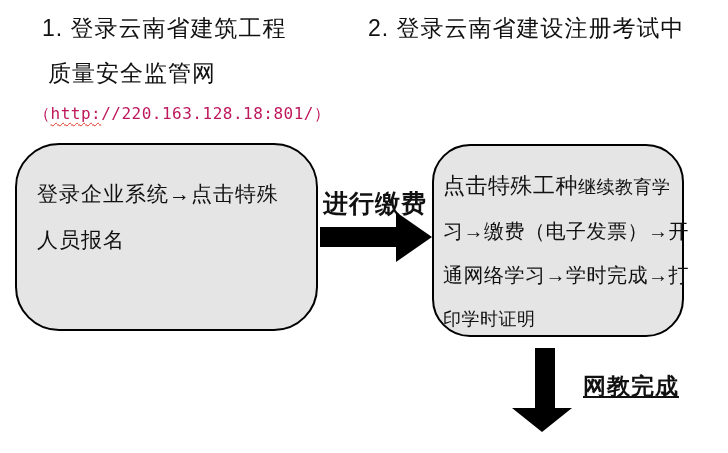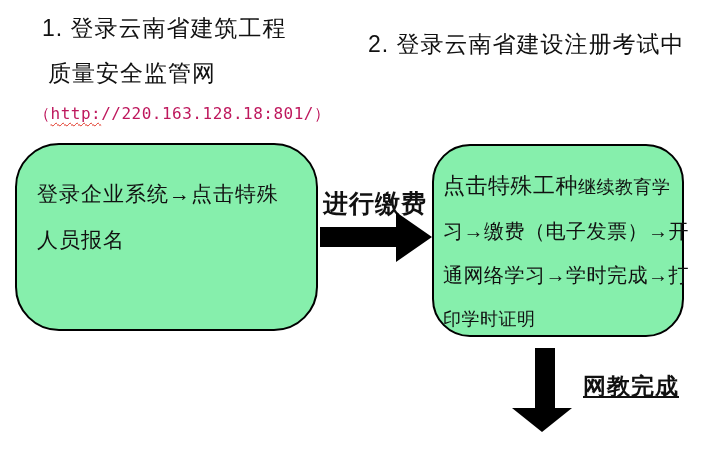--- a/index.html
+++ b/index.html
@@ -30,21 +30,21 @@
     font-family: "DejaVu Sans Mono", "Liberation Mono", monospace;
   }
   .misspell {
     text-decoration: underline;
     text-decoration-style: wavy;
     text-decoration-color: #e03020;
     text-decoration-thickness: 1px;
     text-underline-offset: 3px;
   }
   .flowbox {
-    background: #86efac;
+    background: #e5e5e5;
     border: 2px solid #000000;
     text-decoration: underline;
   }
   .flowbox.left  { left: 15px;  top: 143px; width: 303px; height: 188px; border-radius: 44px; }
   .flowbox.right { left: 432px; top: 144px; width: 252px; height: 193px; border-radius: 38px; }
   .boxtext {
     position: absolute;
     color: #111111;
     font-family: "Liberation Serif", serif;
     white-space: nowrap;
@@ -67,21 +67,21 @@
 <body>
 
 <div class="canvas">
 
   <div class="abs heading" style="left:42px; top:13px;text-align:center;">1. 登录云南省建筑工程</div>
   <div class="abs heading" style="left:48px; top:58px;">质量安全监管网</div>
   <div class="abs url" style="left:34px; top:104px;">
     <span>（</span><span class="misspell">http:</span><span>//220.163.128.18:801/）</span>
   </div>
 
-  <div class="abs heading" style="left:368px; top:29px;">2. 登录云南省建设注册考试中</div>
+  <div class="abs heading" style="left:368px; top:13px;">2. 登录云南省建设注册考试中</div>
 
   <div class="abs flowbox left">
     <div class="boxtext left-lines">
       <div>登录企业系统→点击特殊</div>
       <div>人员报名</div>
     </div>
   </div>
 
   <div class="abs arrow-label pay">进行缴费</div>
   <svg class="abs" style="left:320px; top:212px;" width="114" height="52" viewBox="0 0 114 52" aria-hidden="true">

